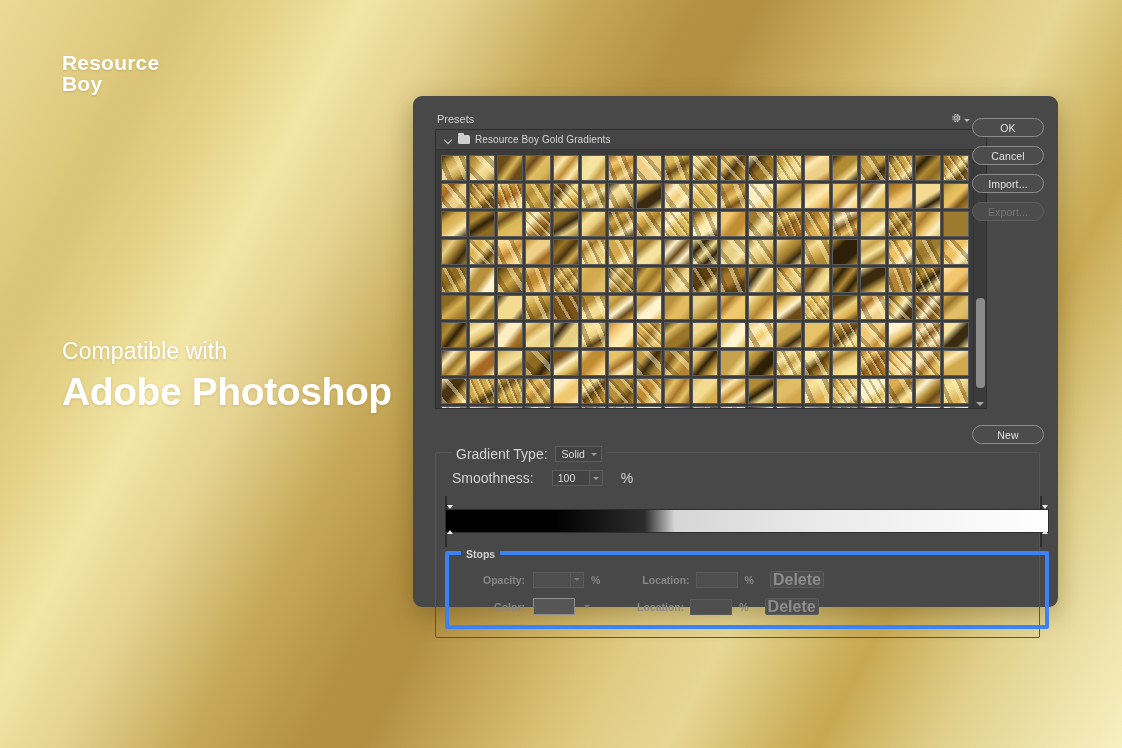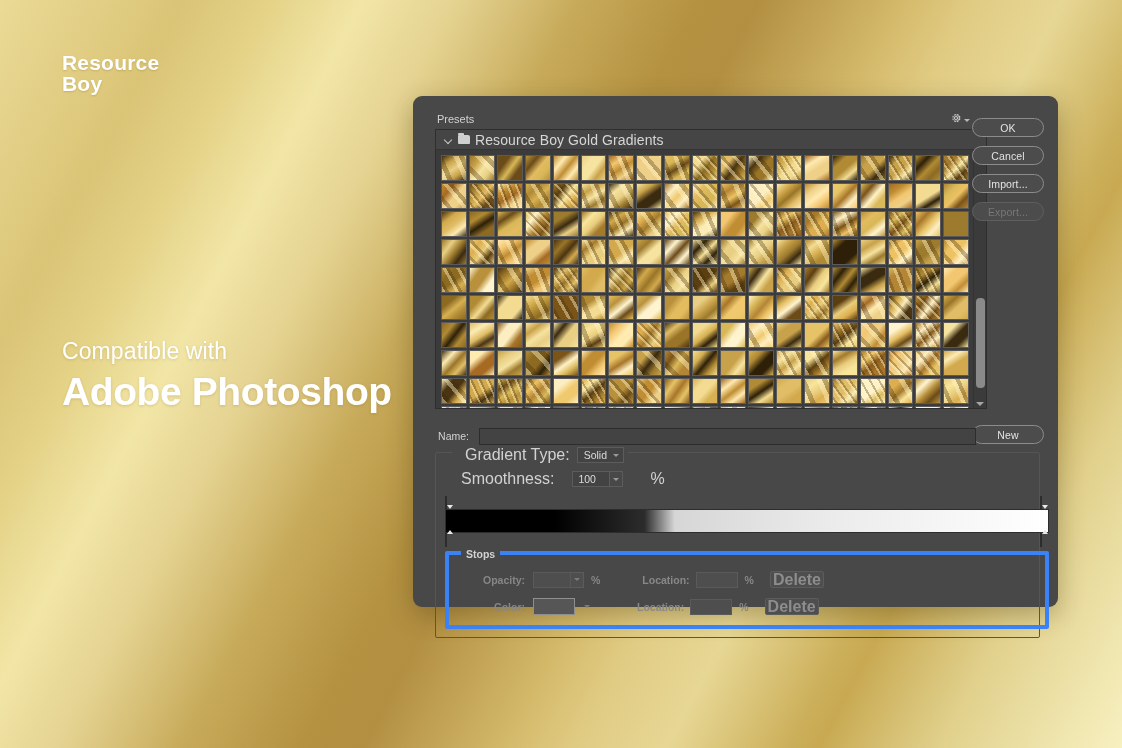--- a/index.html
+++ b/index.html
@@ -109,21 +109,21 @@
     transform: rotate(45deg);
   }
   .folder-icon {
     width: 12px; height: 9px; background: #cfcfcf;
     border-radius: 1px 2px 1px 1px; position: relative;
   }
   .folder-icon::before {
     content: ""; position: absolute; left: 0; top: -2.5px;
     width: 6px; height: 2.5px; background: #cfcfcf; border-radius: 1px 1px 0 0;
   }
-  .folder-name { font-size: 14px; color: #d6d6d6; letter-spacing: 0.1px; }
+  .folder-name { font-size: 10px; color: #d6d6d6; letter-spacing: 0.1px; }
 
   .grid-area {
     flex: 1 1 auto; position: relative; display: flex;
     overflow: hidden; background: #3b3b3b;
   }
   .swatch-grid {
     flex: 1 1 auto;
     padding: 5px 4px 0 5px;
     display: grid;
     grid-template-columns: repeat(19, 1fr);
@@ -194,21 +194,21 @@
     position: absolute; left: 22px; top: 356px;
     width: 605px; height: 186px;
     border: 1px solid #555;
     border-radius: 2px;
   }
   .grad-type-row {
     position: absolute; left: 16px; top: -7px;
     background: #484848; padding: 0 4px;
     display: flex; align-items: center; gap: 7px;
   }
-  .lbl { font-size: 16px; color: #d2d2d2; margin-left: 9px; }
+  .lbl { font-size: 14px; color: #d2d2d2; }
   .select {
     height: 16px; min-width: 44px;
     background: #434343; border: 1px solid #5c5c5c;
     display: flex; align-items: center; gap: 6px;
     padding: 0 4px 0 6px; font-size: 10.5px; color: #dcdcdc;
   }
   .caret {
     width: 0; height: 0; border-left: 3px solid transparent;
     border-right: 3px solid transparent; border-top: 3px solid #9a9a9a;
   }
@@ -526,24 +526,20 @@
 
   <div class="btn-col">
     <div class="pbtn">OK</div>
     <div class="pbtn">Cancel</div>
     <div class="pbtn">Import...</div>
     <div class="pbtn disabled">Export...</div>
   </div>
 
   <div class="pbtn new-btn">New</div>
 
-  <div class="name-row">
-    <span class="name-label">Name:</span>
-    <input class="name-input" type="text" placeholder="" style="">
-  </div>
 
   <div class="opts">
 
     <div class="grad-type-row">
       <span class="lbl">Gradient Type:</span>
       <span class="select">
         <span>Solid</span>
         <span class="caret"></span>
       </span>
     </div>

